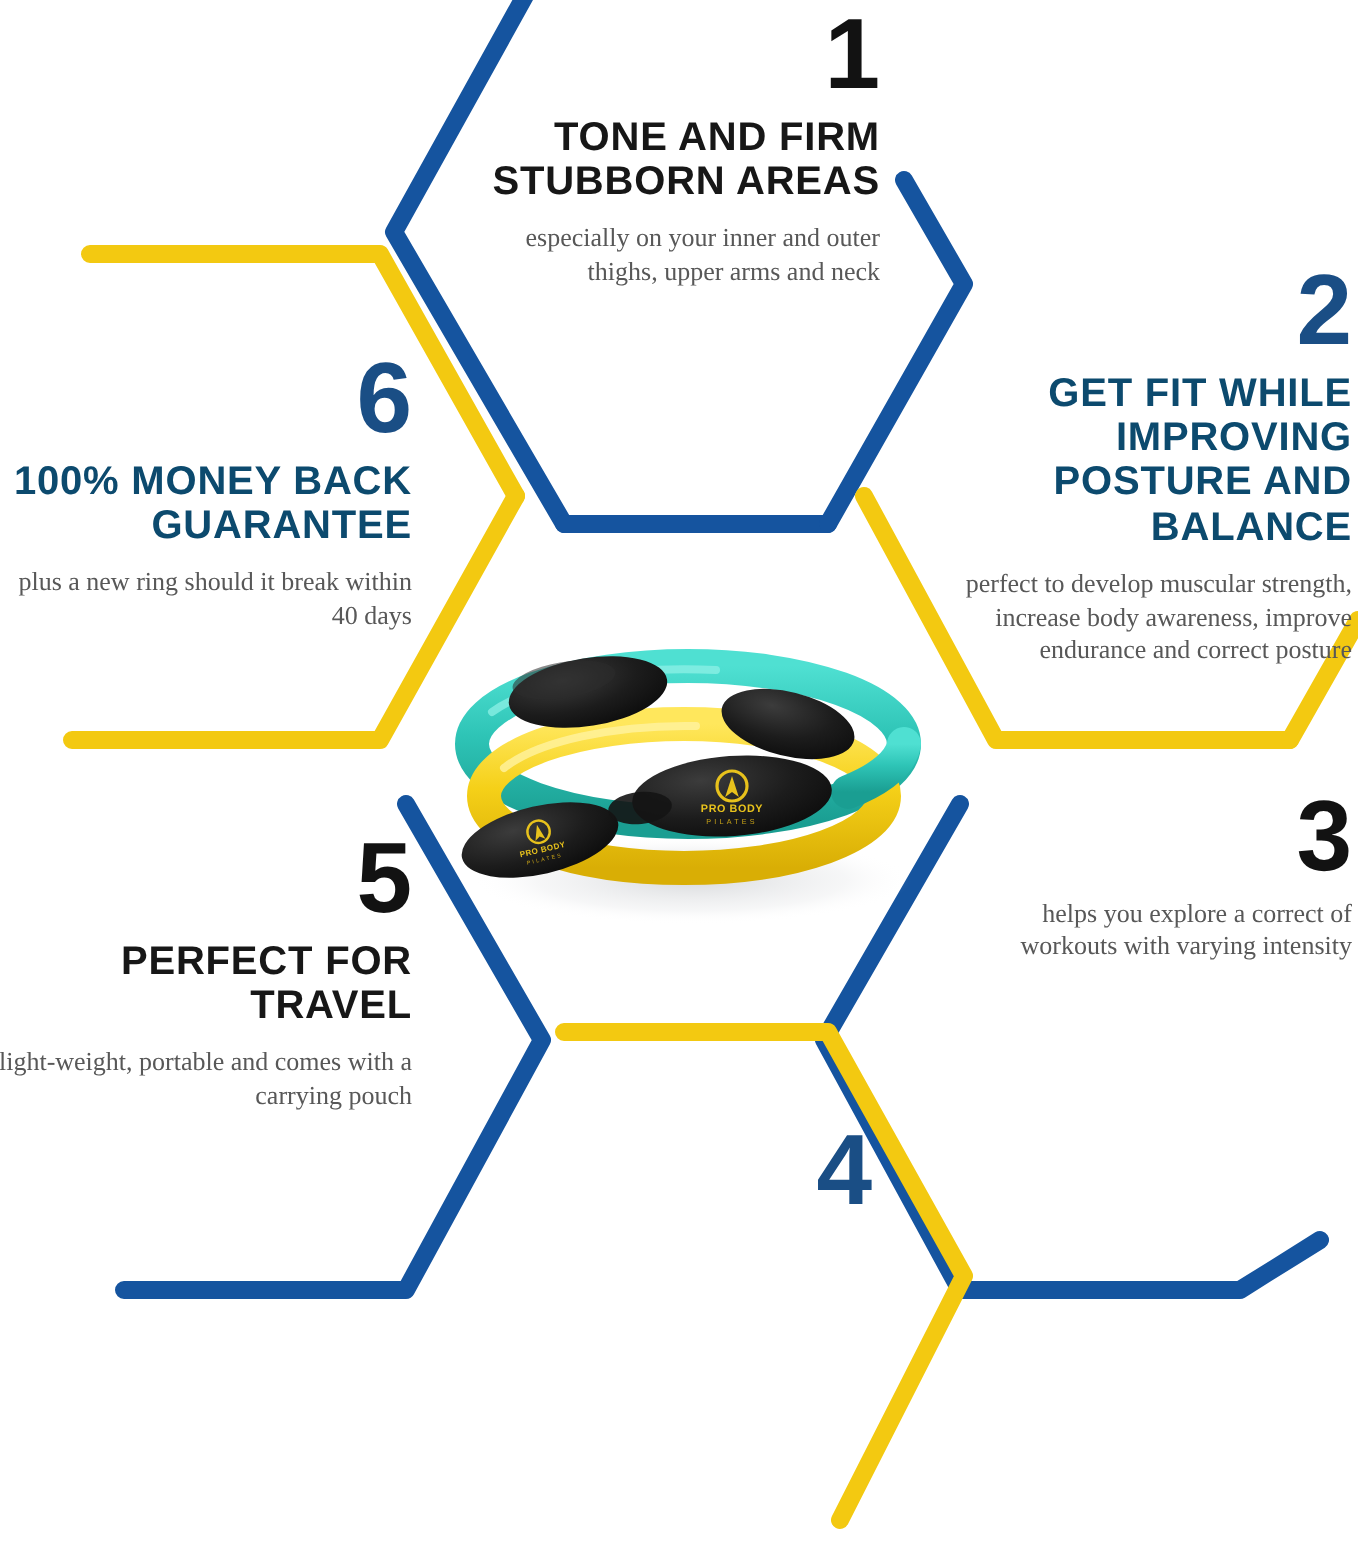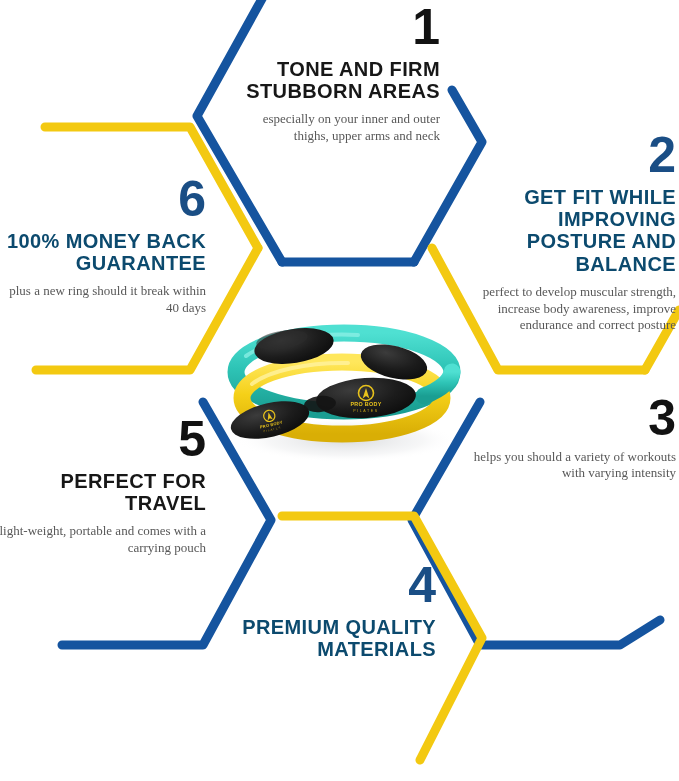--- a/index.html
+++ b/index.html
@@ -123,26 +123,25 @@
   </div>
 
   <div class="feature align-right" id="feat-2">
     <div class="num blue">2</div>
     <div class="title blue">GET FIT WHILE IMPROVING POSTURE AND BALANCE</div>
     <div class="desc">perfect to develop muscular strength, increase body awareness, improve endurance and correct posture</div>
   </div>
 
   <div class="feature align-right" id="feat-3">
     <div class="num dark">3</div>
-    <div class="desc">helps you should a variety of workouts with varying intensity</div>
+    <div class="desc">helps you explore a correct of workouts with varying intensity</div>
   </div>
 
   <div class="feature align-right" id="feat-4">
     <div class="num blue">4</div>
-    <div class="title blue">PREMIUM QUALITY MATERIALS</div>
   </div>
 
   <div class="feature align-right" id="feat-5">
     <div class="num dark">5</div>
     <div class="title dark">PERFECT FOR TRAVEL</div>
     <div class="desc">light-weight, portable and comes with a carrying pouch</div>
   </div>
 
   <div class="feature align-right" id="feat-6">
     <div class="num blue">6</div>

